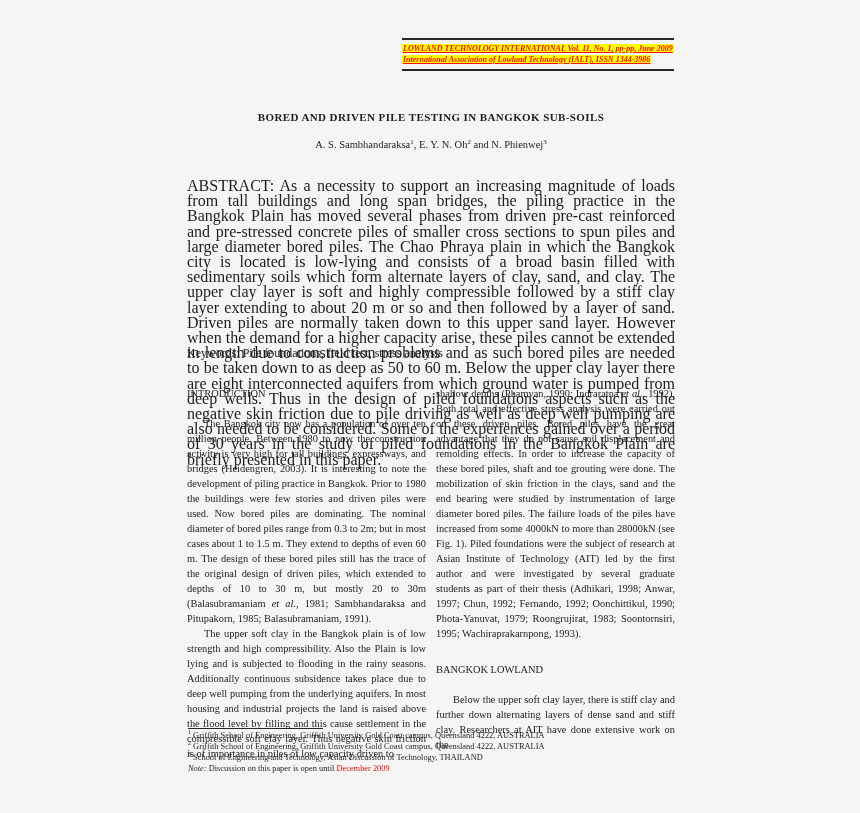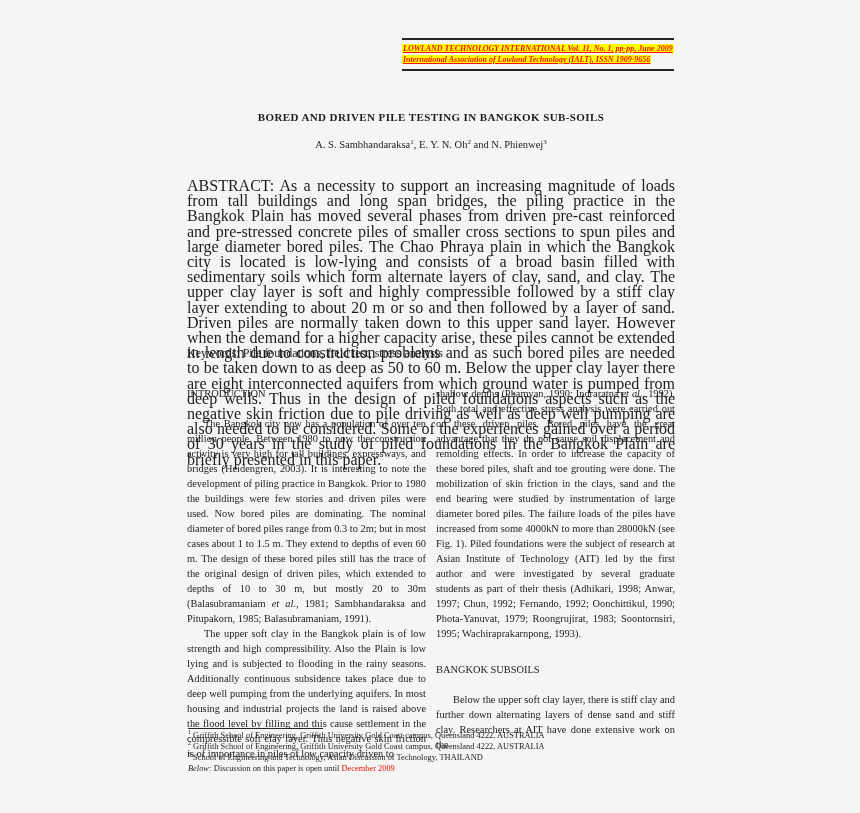--- a/index.html
+++ b/index.html
@@ -75,47 +75,47 @@
   }
   .footnotes sup{font-size:6px;}
 </style>
 </head>
 <body>
 
 <div class="page">
 
   <div class="masthead">
     <div class="line"><span class="hl">LOWLAND TECHNOLOGY INTERNATIONAL Vol. 11, No. 1, pp-pp, June 2009</span></div>
-    <div class="line"><span class="hl">International Association of Lowland Technology (IALT), ISSN 1909-9656</span></div>
+    <div class="line"><span class="hl">International Association of Lowland Technology (IALT), ISSN 1344-3986</span></div>
   </div>
 
   <div class="title">BORED AND DRIVEN PILE TESTING IN BANGKOK SUB-SOILS</div>
 
   <div class="authors"><span>A. S. Sambhandaraksa</span><sup>1</sup><span>, E. Y. N. Oh</span><sup>2</sup><span> and N. Phienwej</span><sup>3</sup></div>
 
   <div class="abstract">ABSTRACT: As a necessity to support an increasing magnitude of loads from tall buildings and long span bridges, the piling practice in the Bangkok Plain has moved several phases from driven pre-cast reinforced and pre-stressed concrete piles of smaller cross sections to spun piles and large diameter bored piles. The Chao Phraya plain in which the Bangkok city is located is low-lying and consists of a broad basin filled with sedimentary soils which form alternate layers of clay, sand, and clay. The upper clay layer is soft and highly compressible followed by a stiff clay layer extending to about 20 m or so and then followed by a layer of sand. Driven piles are normally taken down to this upper sand layer. However when the demand for a higher capacity arise, these piles cannot be extended in length due to construction problems and as such bored piles are needed to be taken down to as deep as 50 to 60 m. Below the upper clay layer there are eight interconnected aquifers from which ground water is pumped from deep wells. Thus in the design of piled foundations  aspects such as the negative skin friction due to pile driving as well as deep well pumping are also needed to be considered. Some of the experiences gained over a period of 30 years in the study of piled foundations in the Bangkok Plain are briefly presented in this paper.</div>
 
   <div class="keywords">Keywords: Pile foundations, field test, stress analysis</div>
 
   <div class="cols">
     <div class="col">
       <div class="col-heading">INTRODUCTION</div>
       <p class="para indent mt-line"><span>The Bangkok city now has a population of over ten million people. Between 1980 to now the construction activity is very high for tall buildings, expressways, and bridges (Heidengren, 2003). It is interesting to note the development of piling practice in Bangkok. Prior to 1980 the buildings were few stories and driven piles were used. Now bored piles are dominating. The nominal diameter of bored piles range from 0.3 to 2m; but in most cases about 1 to 1.5 m. They extend to depths of even 60 m. The design of these bored piles still has the trace of the original design of driven piles, which extended to depths of 10 to 30 m, but mostly 20 to 30m (Balasubramaniam </span><span class="i">et al.</span><span>, 1981; Sambhandaraksa and Pitupakorn, 1985; Balasubramaniam, 1991).</span></p>
       <p class="para indent">The upper soft clay in the Bangkok plain is of low strength and high compressibility. Also the Plain is low lying and is subjected to flooding in the rainy seasons. Additionally continuous subsidence takes place due to deep well pumping from the underlying aquifers. In most housing and industrial projects the land is raised above the flood level by filling and this cause settlement in the compressible soft clay layer. Thus negative skin friction is of importance in piles of low capacity driven to</p>
     </div>
     <div class="col">
       <p class="para"><span>shallow depths (Phamvan, 1990; Indraratna </span><span class="i">et al.</span><span>, 1992). Both total and effective stress analysis were carried out on these driven piles. Bored piles have the great advantage that they do not cause soil displacement and remolding effects. In order to increase the capacity of these bored piles, shaft and toe grouting were done. The mobilization of skin friction in the clays, sand and the end bearing were studied by instrumentation of large diameter bored piles. The failure loads of the piles have increased from some 4000kN to more than 28000kN (see Fig. 1). Piled foundations were the subject of research at Asian Institute of Technology (AIT) led by the first author and were investigated by several graduate students as part of their thesis (Adhikari, 1998; Anwar, 1997; Chun, 1992; Fernando, 1992; Oonchittikul, 1990; Phota-Yanuvat, 1979; Roongrujirat, 1983; Soontornsiri, 1995; Wachiraprakarnpong, 1993).</span></p>
-      <div class="col-heading mt-sect">BANGKOK SUBSOILS</div>
+      <div class="col-heading mt-sect">BANGKOK LOWLAND</div>
       <p class="para indent mt-line">Below the upper soft clay layer, there is stiff clay and further down alternating layers of dense sand and stiff clay. Researchers at AIT have done extensive work on the</p>
     </div>
   </div>
 
 
   <div class="footrule"></div>
 
   <div class="footnotes">
     <div><sup>1</sup><span> Griffith School of Engineering, Griffith University Gold Coast campus, Queensland 4222, AUSTRALIA</span></div>
     <div><sup>2</sup><span> Griffith School of Engineering, Griffith University Gold Coast campus, Queensland 4222, AUSTRALIA</span></div>
     <div><sup>3</sup><span> School of Engineering and Technology, Asian Discussion of Technology,  THAILAND</span></div>
-    <div><span class="i">Below:</span><span> Discussion on this paper is open until </span><span class="red">December 2009</span></div>
+    <div><span class="i">Note:</span><span> Discussion on this paper is open until </span><span class="red">December 2009</span></div>
   </div>
 
 </div>
 
 </body></html>

